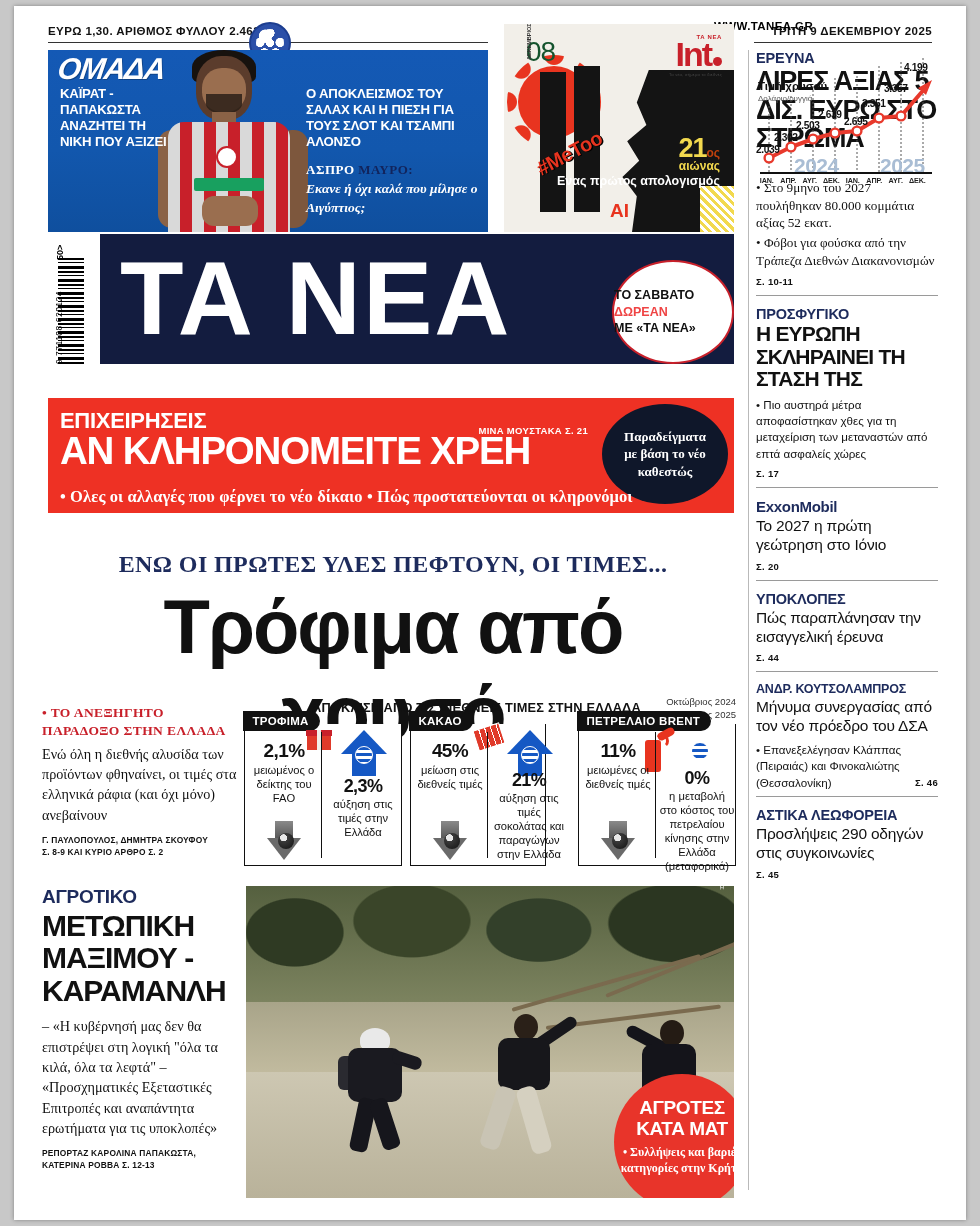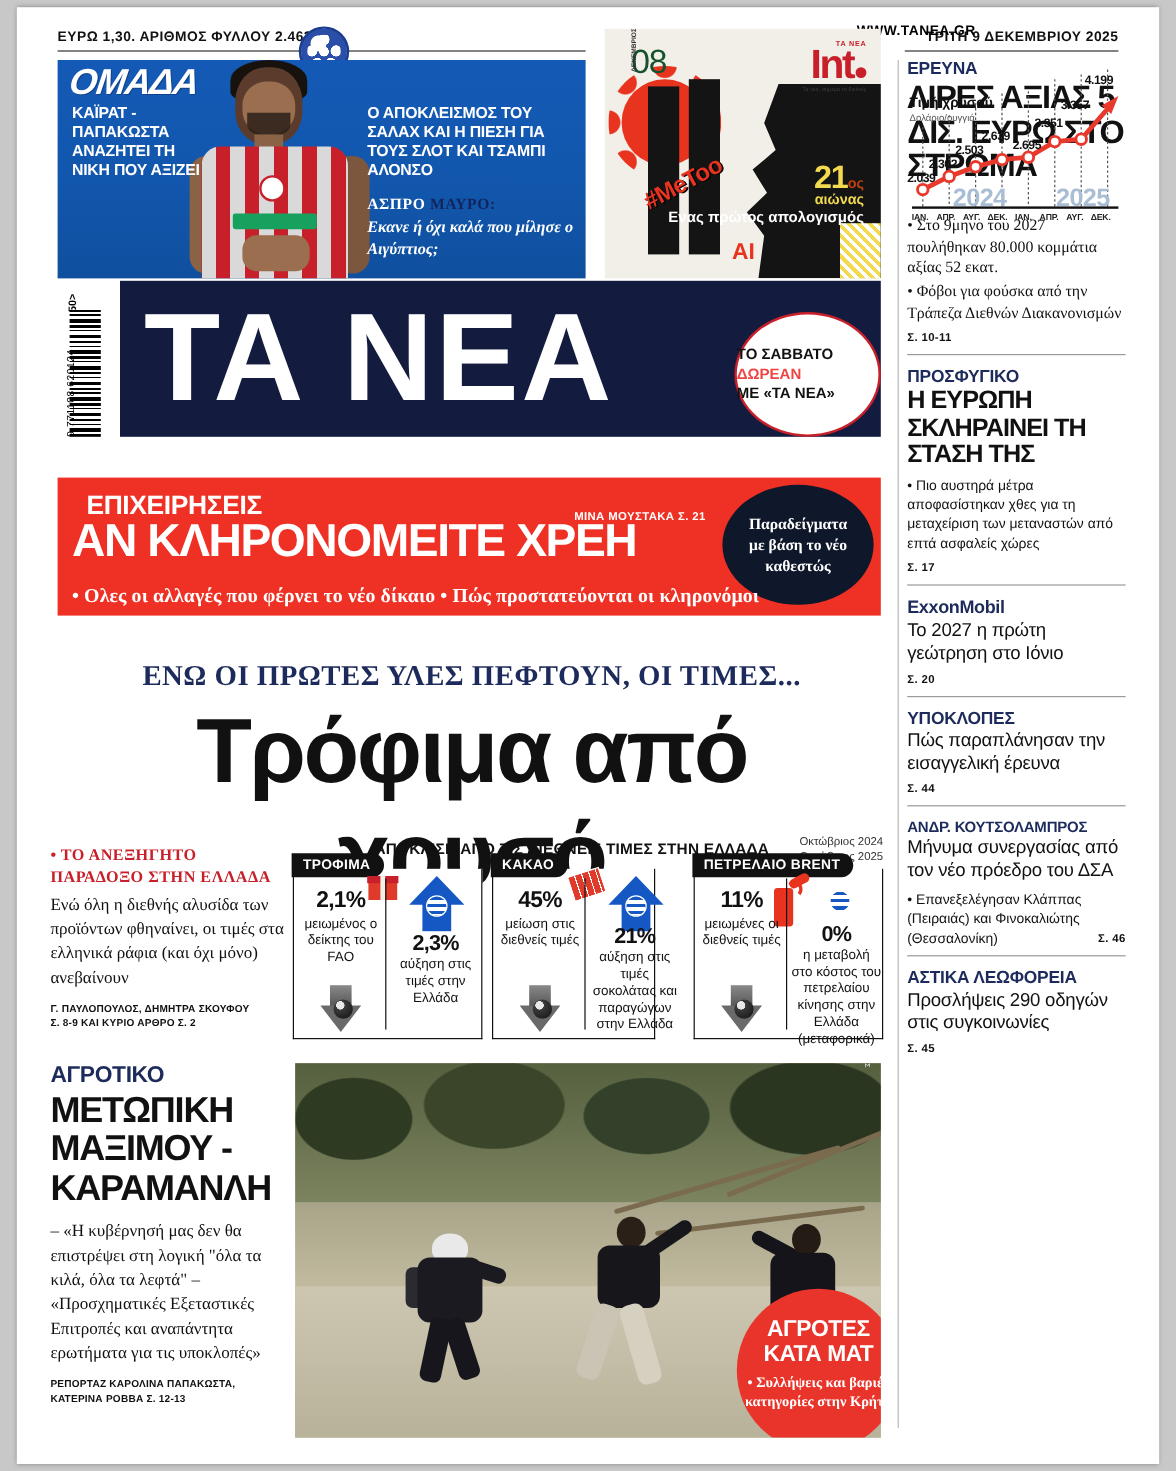--- a/index.html
+++ b/index.html
@@ -181,21 +181,21 @@
     text-align:center; line-height:1.35; z-index: 5;
   }
   .sat-badge div { font-size: 12.5px; font-weight: 800; color:#111; }
   .sat-badge .red { color:#ef4444; }
 
   
   .redband {
     position:absolute; left: 34px; top: 392px; width: 686px; height: 115px;
     background: #ee3124; overflow:hidden;
   }
-  .rb-kicker { position:absolute; left:12px; top:10px; font-size:22px; font-weight:800; color:#fff; letter-spacing:-.3px;margin-left:12px;}
+  .rb-kicker { position:absolute; left:12px; top:10px; font-size:22px; font-weight:800; color:#fff; letter-spacing:-.3px;}
   .rb-head { position:absolute; left:12px; top:34px; font-size:38.5px; font-weight:900; color:#fff; letter-spacing:-1.2px; line-height:1;}
   .rb-byline { position:absolute; right:146px; top:27px; font-size:9.5px; font-weight:700; color:#fff; letter-spacing:.3px;}
   .rb-oval {
     position:absolute; right: 6px; top: 6px; width: 126px; height: 100px;
     background:#0f172a; border-radius:50%;
     display:flex; flex-direction:column; align-items:center; justify-content:center;
     text-align:center;
   }
   .rb-oval div { font-size:13px; font-weight:700; color:#fff; line-height:1.35; font-family:"Liberation Serif", serif;}
   .rb-bullets {

